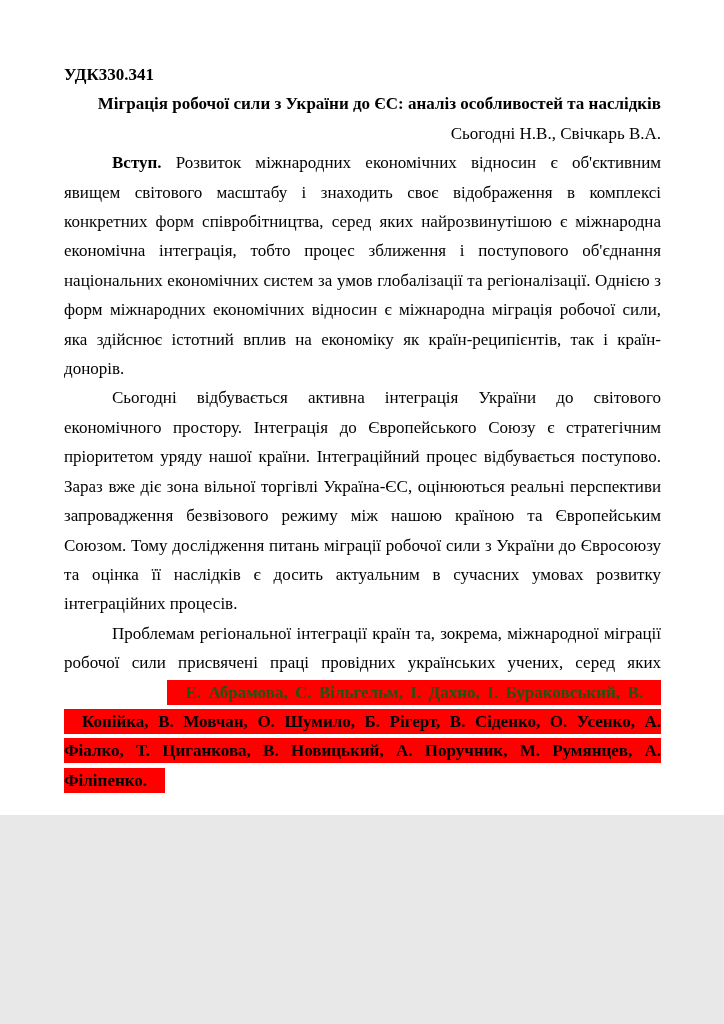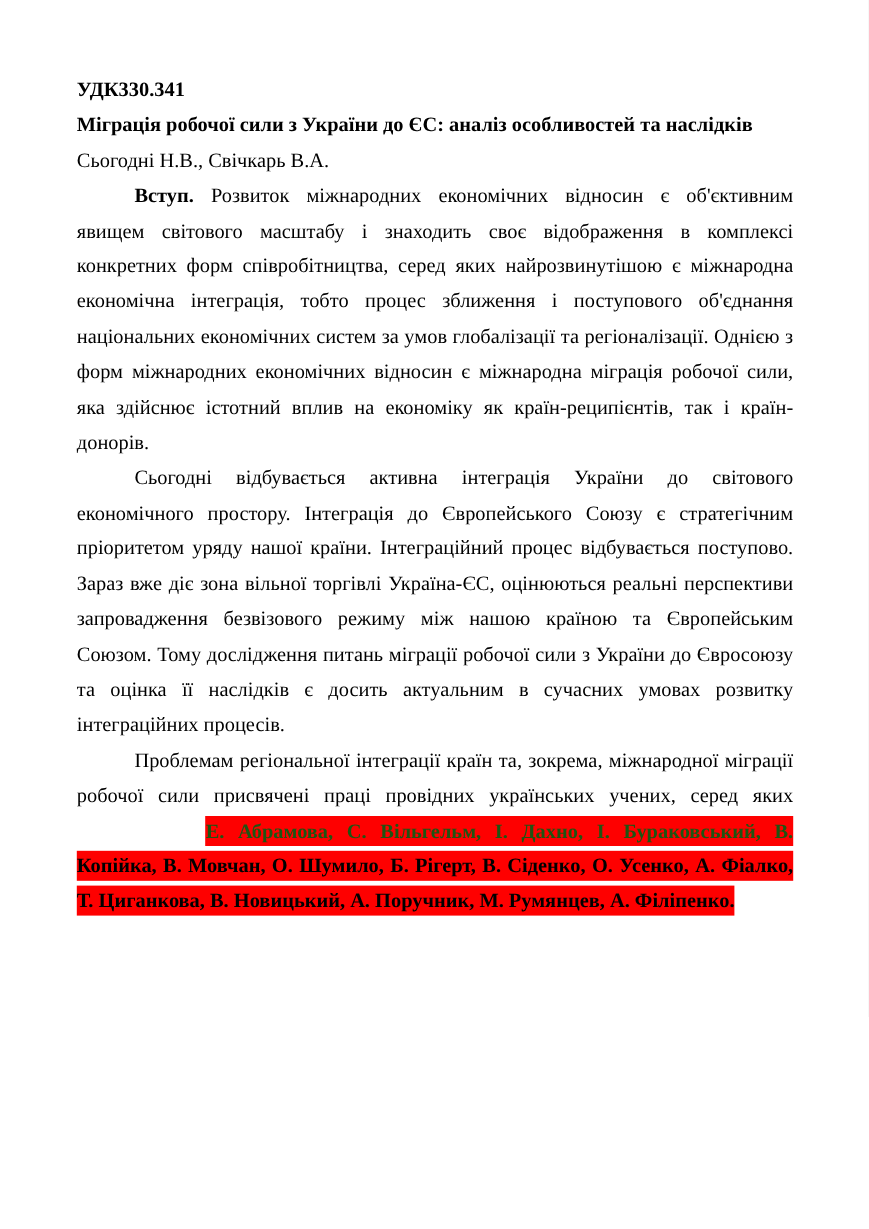--- a/index.html
+++ b/index.html
@@ -1,40 +1,40 @@
 <!DOCTYPE html>
 <html style="--highlight-bg: #fe0000; --highlight-green: #1e5512; --text-color: #000000;"><head>
 <meta charset="utf-8">
 <style>
   html,body{margin:0;padding:0;background:#e8e8e8;}
   .page{
     position:relative;
-    width:724px;height:1024px;
+    width:724px;height:815px;
     margin:0 auto;
     background:#ffffff;
     overflow:hidden;
     font-family:"Liberation Serif","DejaVu Serif",serif;
     color:var(--text-color,#000);
   }
   .content{
     position:absolute;
     left:64px;top:60px;width:597px;
     font-size:17px;
     line-height:29.4px;
   }
   p{margin:0;padding:0;}
   .bold{font-weight:bold;}
-  .center{text-align:left;font-family:Liberation Serif, serif;}
+  .center{text-align:right;font-family:Liberation Serif, serif;}
   .par{text-align:justify;text-indent:48px;}
   .lead{font-weight:bold;}
   .gap{display:inline-block;width:96px;height:1px;}
   .hl-green,.hl-black{
     background:var(--highlight-bg,#fe0000);
     font-weight:bold;
-    padding:3px 0;
+    padding:3px 18px;
   }
   .hl-green{color:var(--highlight-green,#1e5512);}
   .hl-black{color:#000000;}
 </style>
 </head>
 <body>
 
 <div class="page">
   <div class="content">
 

